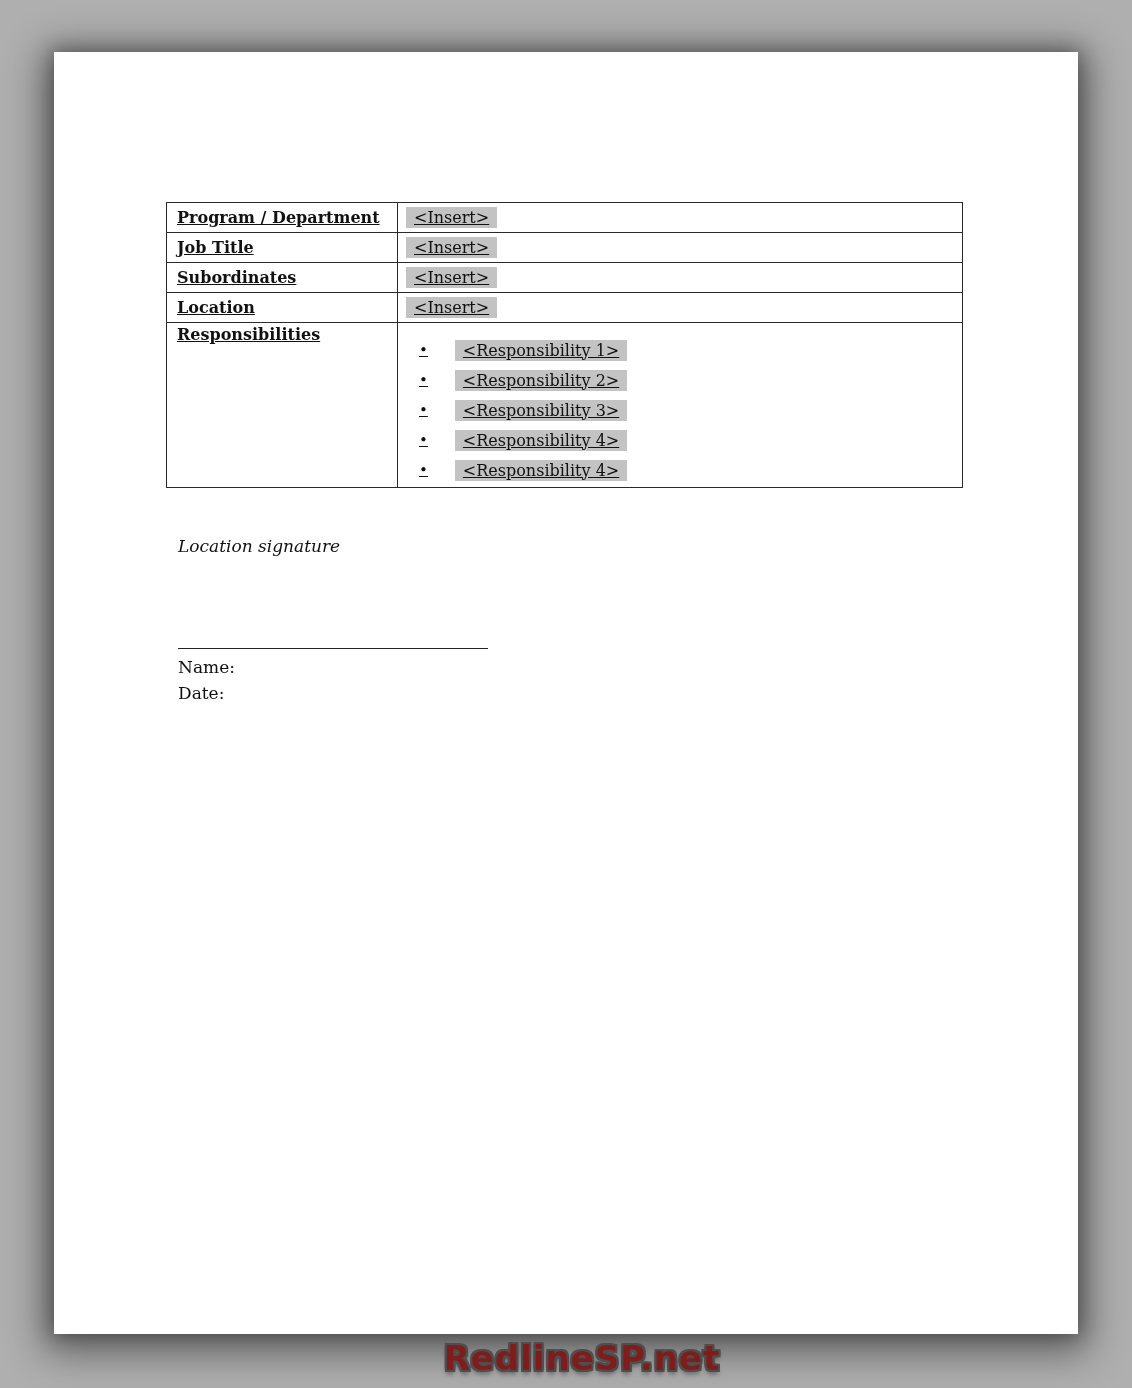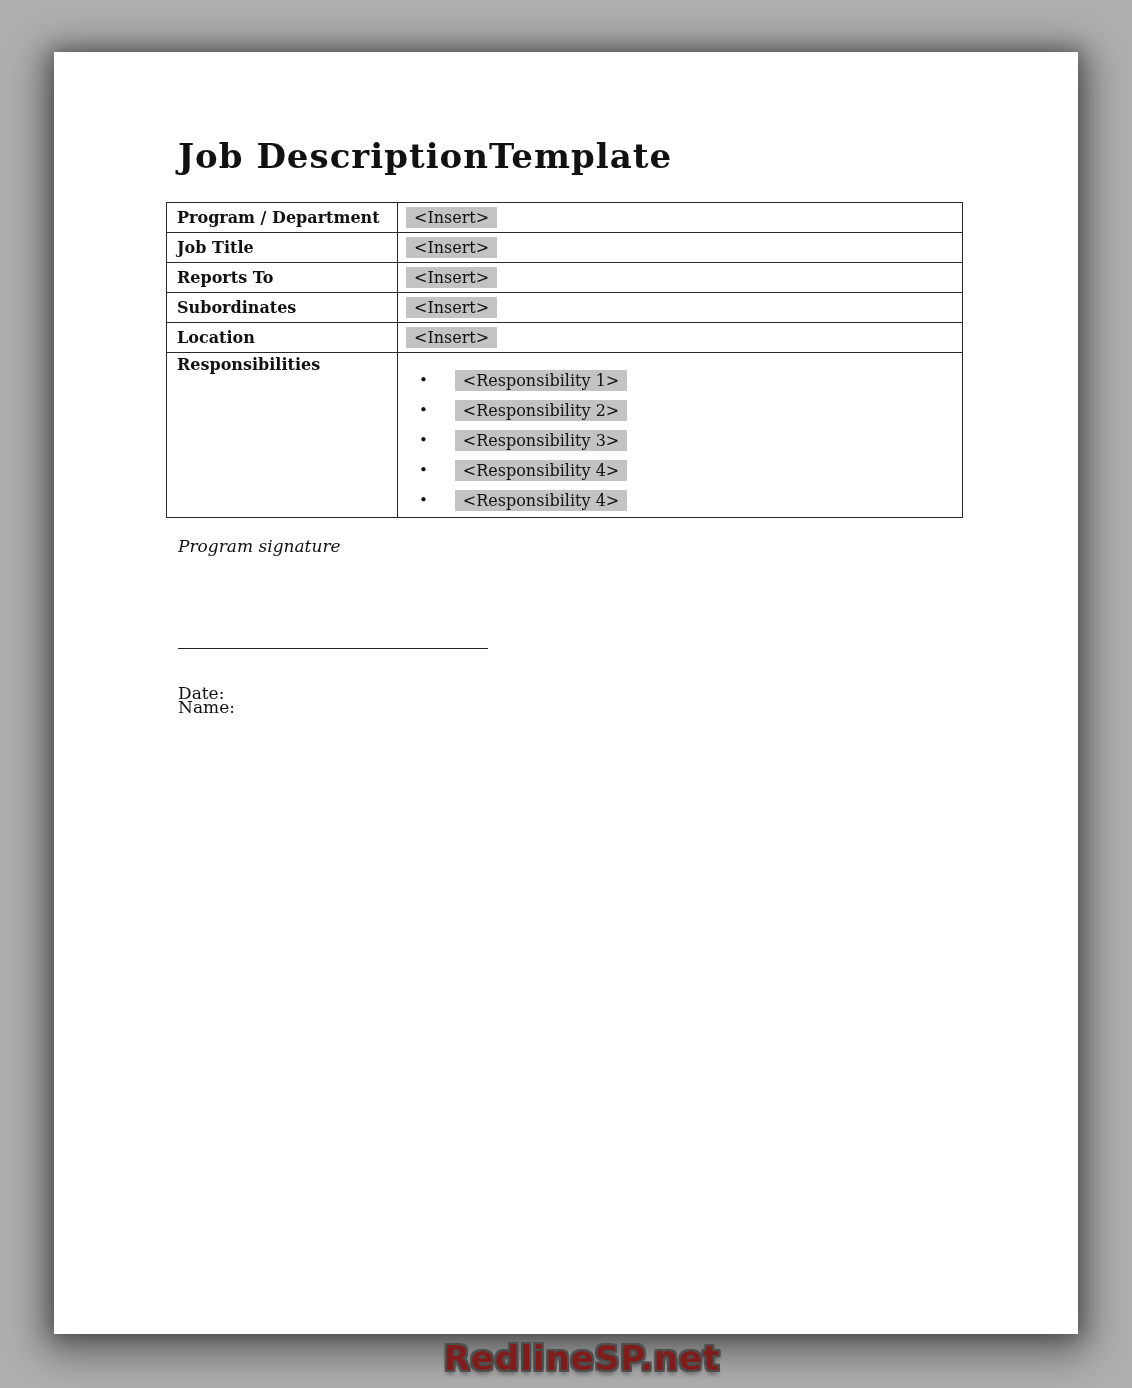--- a/index.html
+++ b/index.html
@@ -25,20 +25,21 @@
     font-weight: bold;
     letter-spacing: 1px;
     white-space: nowrap;
   }
   table.info-table {
     position: absolute;
     left: 112px; top: 150px;
     width: 797px;
     border-collapse: collapse;
     font-size: 16px;
+    text-decoration: underline;
   }
   table.info-table td {
     border: 1px solid #2a2a2a;
     vertical-align: middle;
     padding: 2px 8px;
   }
   table.info-table td.label-cell {
     width: 231px;
     font-weight: bold;
     padding-left: 10px;
@@ -69,21 +70,21 @@
     left: 124px; top: 484px;
     font-style: italic;
     font-size: 17px;
   }
   .sig-line {
     position: absolute;
     left: 124px; top: 596px;
     width: 310px;
     border-top: 1px solid #222;
   }
-  .name-label { position: absolute; left: 124px; top: 605px; font-size: 17px; margin-top: 40px; }
+  .name-label { position: absolute; left: 124px; top: 605px; font-size: 17px; }
   .date-label { position: absolute; left: 124px; top: 631px; font-size: 17px; }
   .footer {
     position: absolute;
     left: 124px; top: 1166px;
     width: 786px;
     font-size: 17px;
     line-height: 23px;
   }
   .footer a {
     color: #3333cc;
@@ -113,34 +114,29 @@
       0 2px 0 #4e4e4e, 0 -2px 0 #4e4e4e,
       2px 0 0 #4e4e4e, -2px 0 0 #4e4e4e,
       0 4px 5px rgba(0,0,0,0.45);
   }
 </style>
 </head>
 <body>
 
 <div class="page">
 
-  <h1 class="doc-title">Job DescriptionTemplate</h1>
 
   <table class="info-table">
     <tbody>
       <tr class="info-row">
         <td class="label-cell">Program / Department</td>
         <td class="value-cell"><span class="highlight">&lt;Insert&gt;</span></td>
       </tr>
       <tr class="info-row">
         <td class="label-cell">Job Title</td>
-        <td class="value-cell"><span class="highlight">&lt;Insert&gt;</span></td>
-      </tr>
-      <tr class="info-row">
-        <td class="label-cell">Reports To</td>
         <td class="value-cell"><span class="highlight">&lt;Insert&gt;</span></td>
       </tr>
       <tr class="info-row">
         <td class="label-cell">Subordinates</td>
         <td class="value-cell"><span class="highlight">&lt;Insert&gt;</span></td>
       </tr>
       <tr class="info-row">
         <td class="label-cell">Location</td>
         <td class="value-cell"><span class="highlight">&lt;Insert&gt;</span></td>
       </tr>
@@ -167,21 +163,21 @@
             <li>
                 <span class="bullet-dot">•</span>
                 <span class="highlight">&lt;Responsibility 4&gt;</span>
               </li>
           </ul>
         </td>
       </tr>
     </tbody>
   </table>
 
-  <div class="sig-heading">Program signature</div>
+  <div class="sig-heading">Location signature</div>
   <div class="sig-line"></div>
   <div class="name-label">Name:</div>
   <div class="date-label">Date:</div>
 
 
 </div>
 
 <div class="watermark">RedlineSP.net</div>
 
 </body></html>

